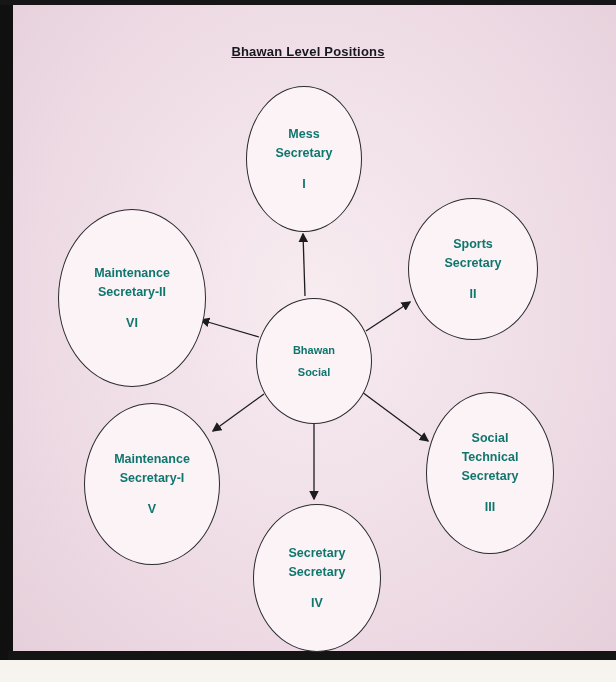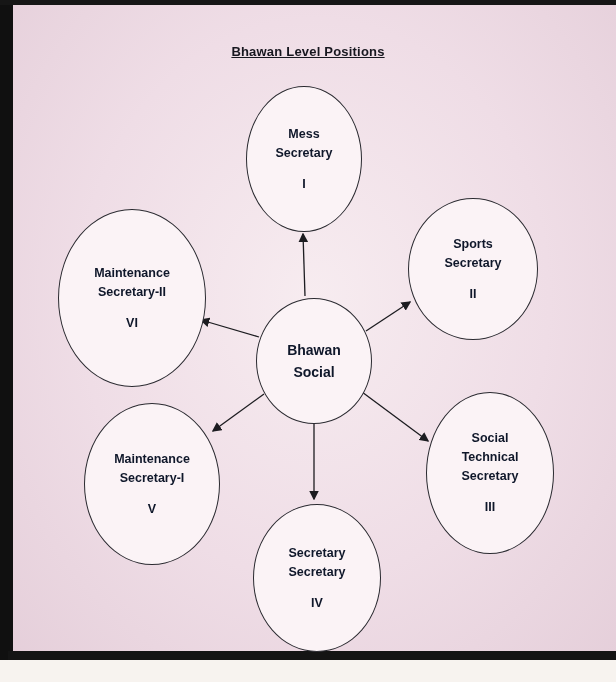--- a/index.html
+++ b/index.html
@@ -38,29 +38,29 @@
   .node {
     position: absolute;
     border: 1.4px solid #2a2a30;
     border-radius: 50%;
     background: #fbf3f6;
     display: flex;
     flex-direction: column;
     align-items: center;
     justify-content: center;
     text-align: center;
-    color: #0f172a;
+    color: #0f766e;
     font-weight: bold;
     font-size: 12.5px;
     line-height: 19px;
   }
 
   .node .numeral { margin-top: 12px; }
 
-  .node-center { font-size: 14px; line-height: 22px; }
+  .node-center { font-size: 11px; line-height: 22px; }
 
   
   .node-mess         { left: 246px; top:  86px; width: 114px; height: 144px; }
   .node-sports       { left: 408px; top: 198px; width: 128px; height: 140px; }
   .node-maint2       { left:  58px; top: 209px; width: 146px; height: 176px; }
   .node-center       { left: 256px; top: 298px; width: 114px; height: 124px; }
   .node-social       { left: 426px; top: 392px; width: 126px; height: 160px; }
   .node-maint1       { left:  84px; top: 403px; width: 134px; height: 160px; }
   .node-technical    { left: 253px; top: 504px; width: 126px; height: 146px; }
 

